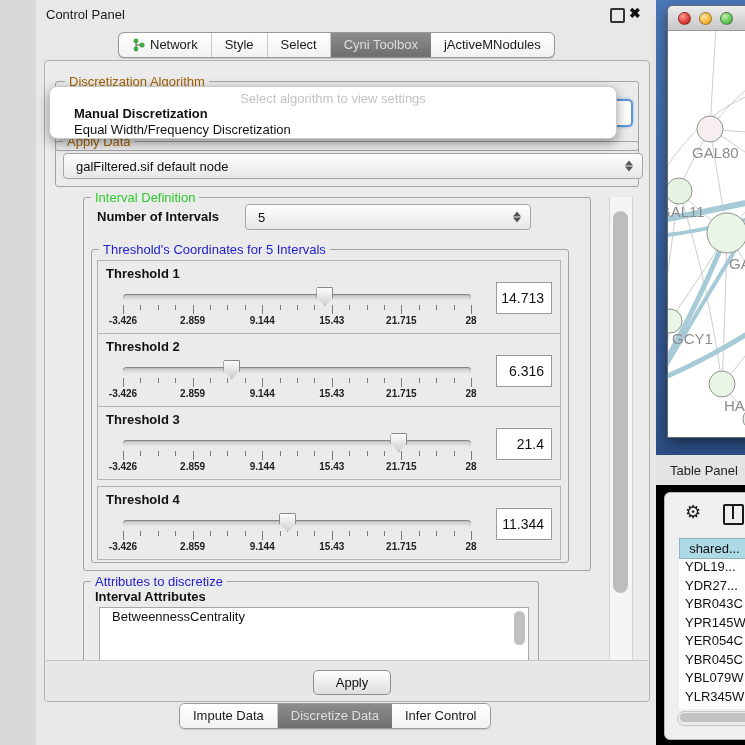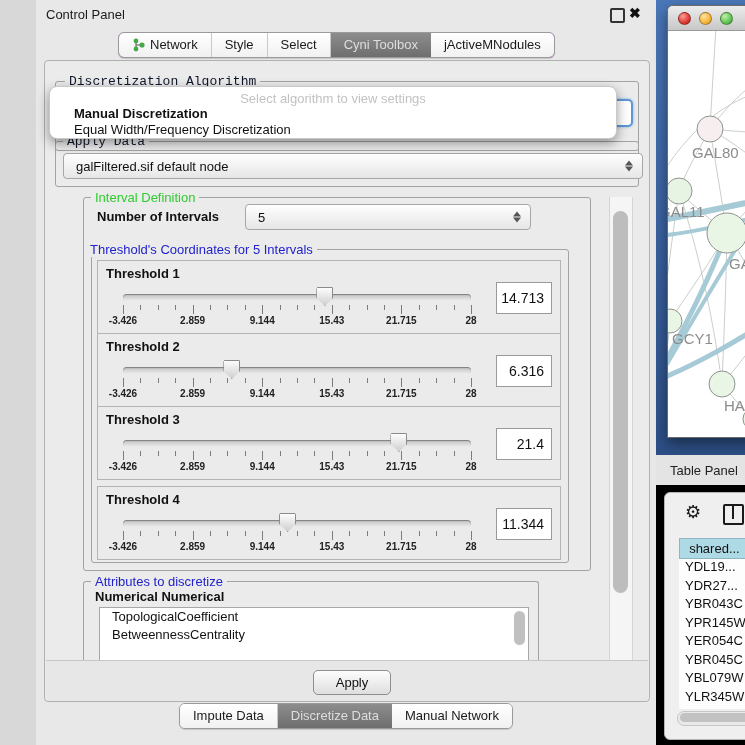--- a/index.html
+++ b/index.html
@@ -20,21 +20,21 @@
   .tab:last-child{border-right:none;}
   .tab.selected{background:linear-gradient(#8d8d8d,#6e6e6e);color:#dedede;border-right:none;}
   #bottom-tabs{left:143px;top:703px;height:24px;display:flex;border:1px solid #9a9a9a;border-radius:6px;
                background:#fdfdfd;overflow:hidden;box-shadow:0 1px 1px rgba(0,0,0,.15);}
 
   #content-box{left:8px;top:60px;width:604px;height:640px;background:#ebebeb;
                border:1px solid #b0b0b0;border-radius:4px;}
 
   .group{position:absolute;border:1px solid #a3a3a3;border-radius:3px;}
   .group-title{position:absolute;font-size:13px;background:#ebebeb;padding:0 4px;white-space:nowrap;}
-  .gt-plain{color:#0f172a;font-family:Liberation Mono, monospace;}
+  .gt-plain{color:#a16207;}
   .gt-green{color:#2ecc2e;}
   .gt-blue{color:#2222cc;}
 
   .combo{position:absolute;background:linear-gradient(#fefefe,#e6e6e6);border:1px solid #a6a6a6;
          border-radius:4px;font-size:13px;color:#111;display:flex;align-items:center;padding-left:12px;}
   .stepper{position:absolute;right:9px;top:50%;transform:translateY(-50%);display:flex;flex-direction:column;gap:1px;}
   .stepper i{display:block;width:0;height:0;border-left:4px solid transparent;border-right:4px solid transparent;}
   .stepper .up{border-bottom:5px solid #555;}
   .stepper .dn{border-top:5px solid #555;}
 
@@ -174,21 +174,21 @@
     <div class="abs" style="left:52px;top:148px;font-size:13px;font-weight:bold;color:#111;">Number of Intervals</div>
     <div class="combo" style="left:200px;top:143px;width:272px;height:24px;">
       <span>5</span>
       <span class="stepper">
           <i class="up"></i>
           <i class="dn"></i>
         </span>
     </div>
 
     <div class="group" style="left:46px;top:188px;width:476px;height:312px;"></div>
-    <div class="group-title gt-blue" style="left:41px;top:181px;text-align:right;">Threshold's Coordinates for 5 Intervals</div>
+    <div class="group-title gt-blue" style="left:54px;top:181px;text-align:right;">Threshold's Coordinates for 5 Intervals</div>
     <div id="threshold-stack" style="left:52px;top:200px;">
         <div class="tpanel">
           <div class="tlabel">Threshold 1</div>
           <div class="track"></div>
           <div class="handle" style="left: 218.365px;"></div>
           <div class="ticks">
             <div class="tick" style="left: 0px; height: 9px;"></div>
             <div class="tick" style="left: 17.4px; height: 5px;"></div>
             <div class="tick" style="left: 34.8px; height: 5px;"></div>
             <div class="tick" style="left: 52.2px; height: 5px;"></div>
@@ -332,41 +332,40 @@
           <div class="valbox">11.344</div>
         </div>
       </div>
 
     <div class="abs vsb-track" style="left:564px;top:136px;width:22px;height:464px;">
       <div class="sb-thumb" style="left:3px;top:14px;width:15px;height:382px;"></div>
     </div>
 
     <div class="group" style="left:38px;top:520px;width:454px;height:79px;border-bottom:none;border-radius:3px 3px 0 0;"></div>
     <div class="group-title gt-blue" style="left:46px;top:513px;">Attributes to discretize</div>
-    <div class="abs" style="left:50px;top:528px;font-size:13px;font-weight:bold;color:#111;">Numerical Numerical</div>
+    <div class="abs" style="left:50px;top:528px;font-size:13px;font-weight:bold;color:#111;">Interval Attributes</div>
     <div class="abs" id="attr-list" style="left:54px;top:546px;">
       <div class="sb-thumb" style="right:3px;top:3px;width:11px;height:34px;background:#c0c0c0;"></div>
-        <div class="attr-item">TopologicalCoefficient</div>
         <div class="attr-item">BetweennessCentrality</div>
       </div>
 
     <div class="abs" id="apply-row">
       <div class="abs" id="apply-btn">Apply</div>
     </div>
   </div>
 
   <div class="abs" id="bottom-tabs">
       <div class="tab">
         <span>Impute Data</span>
       </div>
       <div class="tab selected">
         <span>Discretize Data</span>
       </div>
       <div class="tab">
-        <span>Manual Network</span>
+        <span>Infer Control</span>
       </div>
     </div>
 
   <div class="abs" id="right-side">
     <div class="abs" id="blue-area">
       <div class="abs" id="net-window">
         <div class="abs" id="net-titlebar">
           <span class="light red"></span>
           <span class="light yellow"></span>
           <span class="light green"></span>

